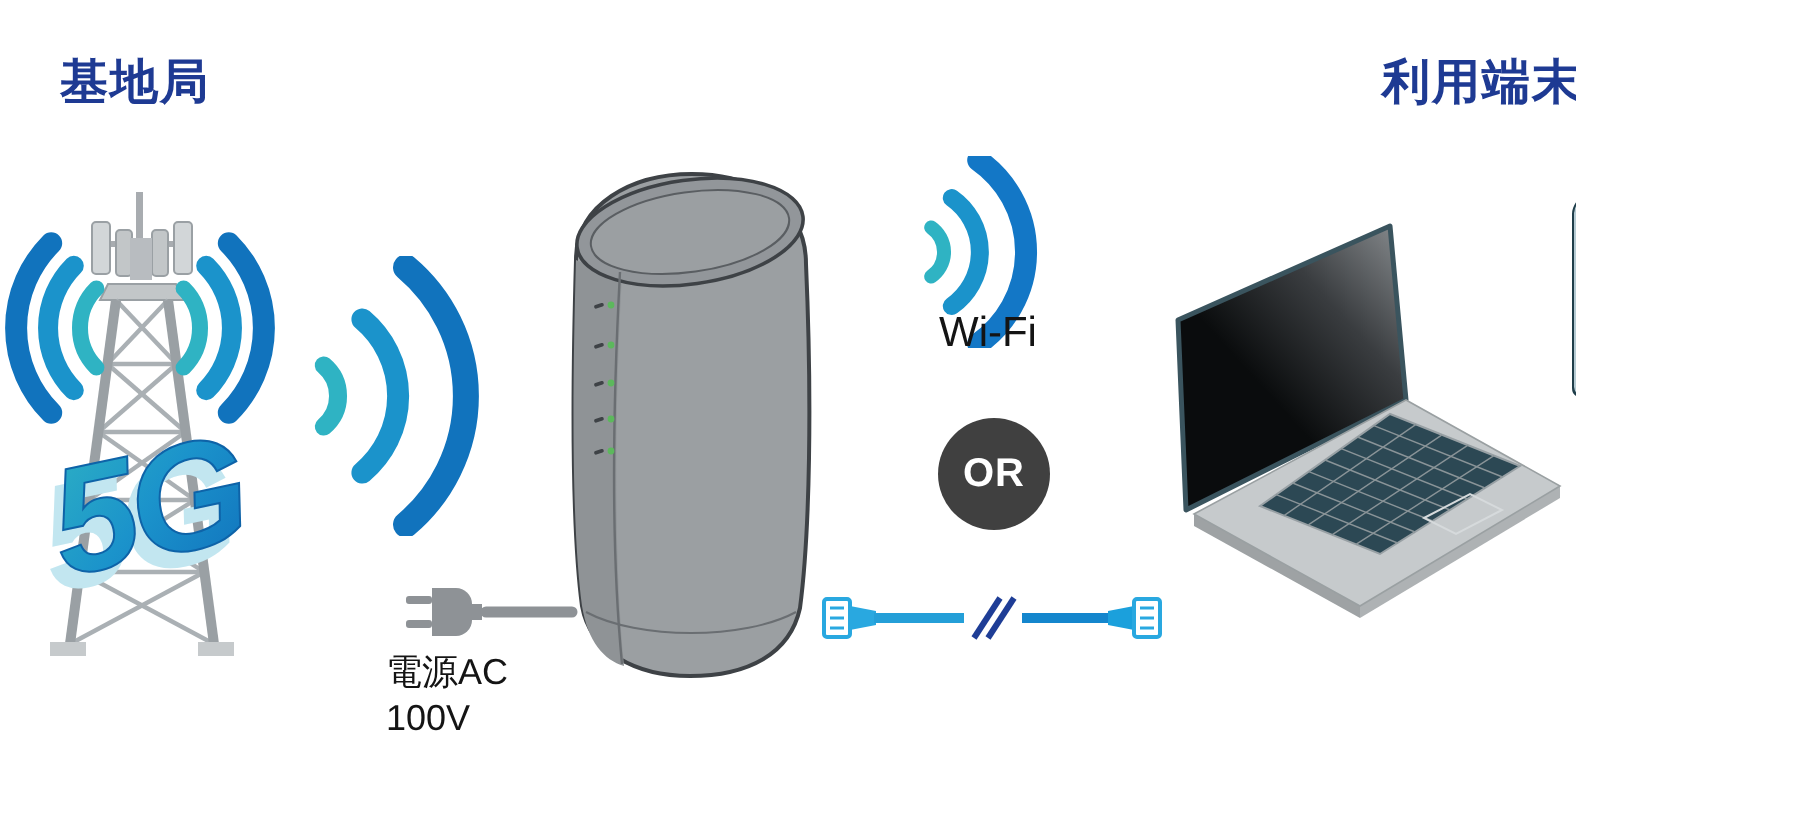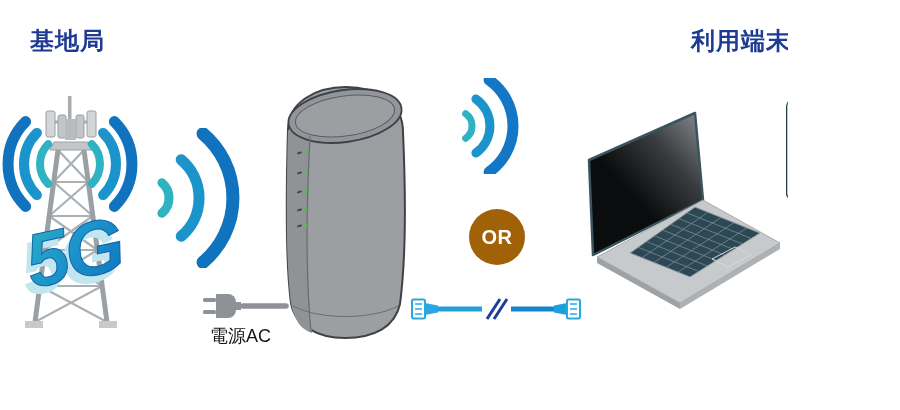--- a/index.html
+++ b/index.html
@@ -7,23 +7,23 @@
     position:relative;width:788px;height:410px;background:#ffffff;overflow:hidden;
     font-family:"Liberation Sans","DejaVu Sans",sans-serif;
   }
   .abs{position:absolute;}
   .title{
     font-size:24px;font-weight:bold;color:#1e3a93;letter-spacing:1px;white-space:nowrap;
   }
   .lbl{
     font-size:19px;color:#141414;text-align:center;line-height:1.2;white-space:nowrap;
   }
-  .lbl2{font-size:18px;color:#141414;text-align:center;line-height:1.25;}
+  .lbl2{font-size:18px;color:#141414;text-align:left;line-height:1.25;}
   .or-badge{
-    width:56px;height:56px;border-radius:50%;background:#a16207;color:#ffffff;
+    width:56px;height:56px;border-radius:50%;background:#404040;color:#ffffff;
     display:flex;align-items:center;justify-content:center;
     font-size:20px;font-weight:bold;letter-spacing:.5px;
   }
   
   .phone-wrap{left:786px;top:100px;width:45px;height:101px;transform:skewY(-25deg);transform-origin:0 0;}
   .phone-body{
     position:absolute;inset:0;background:#3a5560;border-radius:7px;border:1px solid #203e4a;
     box-shadow:inset 1.5px 1.5px 0 rgba(205,225,232,.85);
   }
   .phone-screen{
@@ -142,29 +142,31 @@
 
   <svg class="abs" style="left:203px;top:291px;" width="86" height="30" viewBox="0 0 86 30">
     <rect x="0" y="7" width="13" height="4" rx="1.5" fill="#8e9296"></rect>
     <rect x="0" y="19" width="13" height="4" rx="1.5" fill="#8e9296"></rect>
     <path d="M13 3 h12 a8 8 0 0 1 8 8 v8 a8 8 0 0 1 -8 8 h-12 z" fill="#8e9296"></path>
     <rect x="33" y="11" width="5" height="8" fill="#8e9296"></rect>
     <line x1="40" y1="15" x2="83" y2="15" stroke="#8e9296" stroke-width="5.5" stroke-linecap="round"></line>
   </svg>
   <div class="abs lbl2" style="left:193px;top:325px;width:95px;">
     <div>電源AC</div>
+    <div>100V</div>
   </div>
 
   <svg class="abs" style="left:454px;top:78px;" width="80" height="96" viewBox="0 0 80 96">
     <g fill="none" stroke-linecap="round">
       <path d="M11.6 35.7 A15 15 0 0 1 11.6 60.3" stroke="#2fb3c3" stroke-width="7"></path>
       <path d="M21.9 21.0 A33 33 0 0 1 21.9 75.0" stroke="#1b93cb" stroke-width="9"></path>
       <path d="M35.1 2.1 A56 56 0 0 1 35.1 93.9" stroke="#1377c6" stroke-width="11"></path>
     </g>
   </svg>
+  <div class="abs lbl" style="left:449px;top:154px;width:90px;font-size:21px;">Wi-Fi</div>
 
   <div class="abs or-badge" style="left:469px;top:209px;">OR</div>
 
   <svg class="abs" style="left:411px;top:296px;" width="170" height="26" viewBox="0 0 170 26">
     <rect x="1" y="3.5" width="13" height="19" rx="1.5" fill="#ffffff" stroke="#29a8e0" stroke-width="2"></rect>
     <g stroke="#29a8e0" stroke-width="1.5">
       <line x1="4" y1="8" x2="11" y2="8"></line>
         <line x1="4" y1="13" x2="11" y2="13"></line>
         <line x1="4" y1="18" x2="11" y2="18"></line>
     </g>

